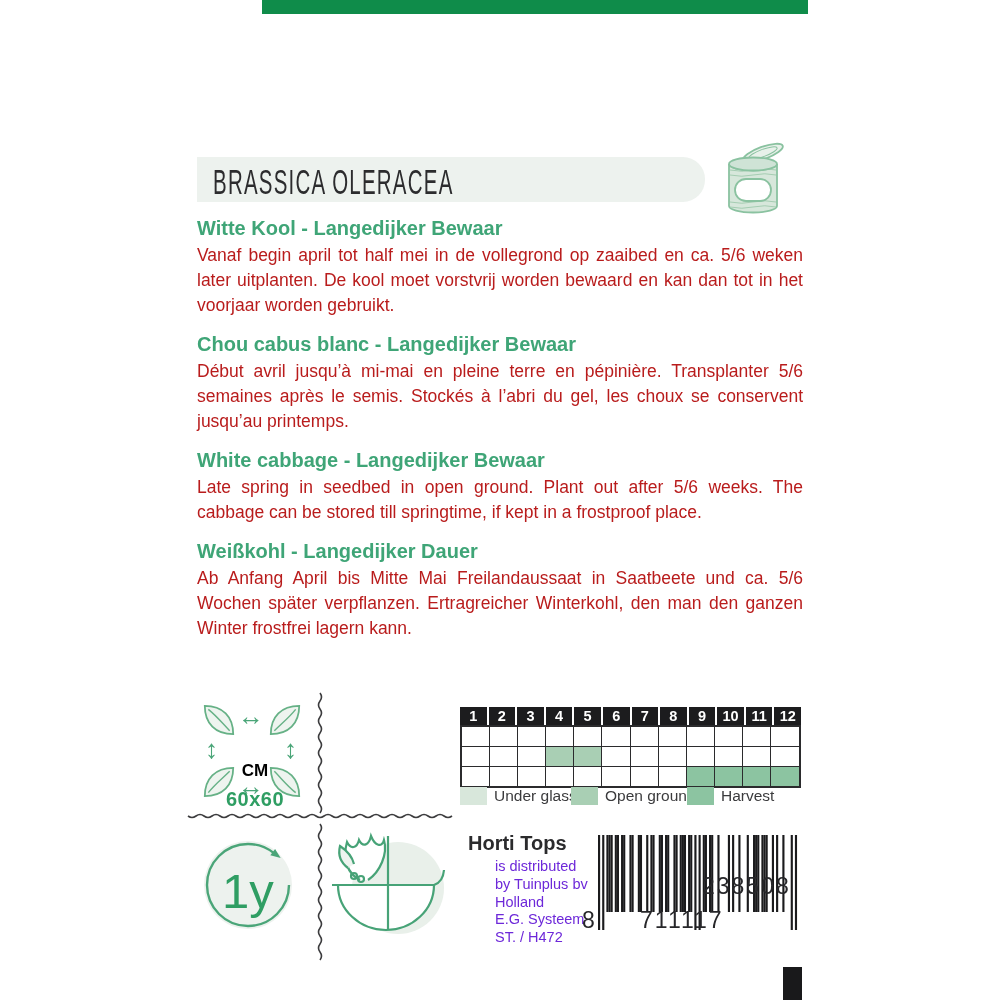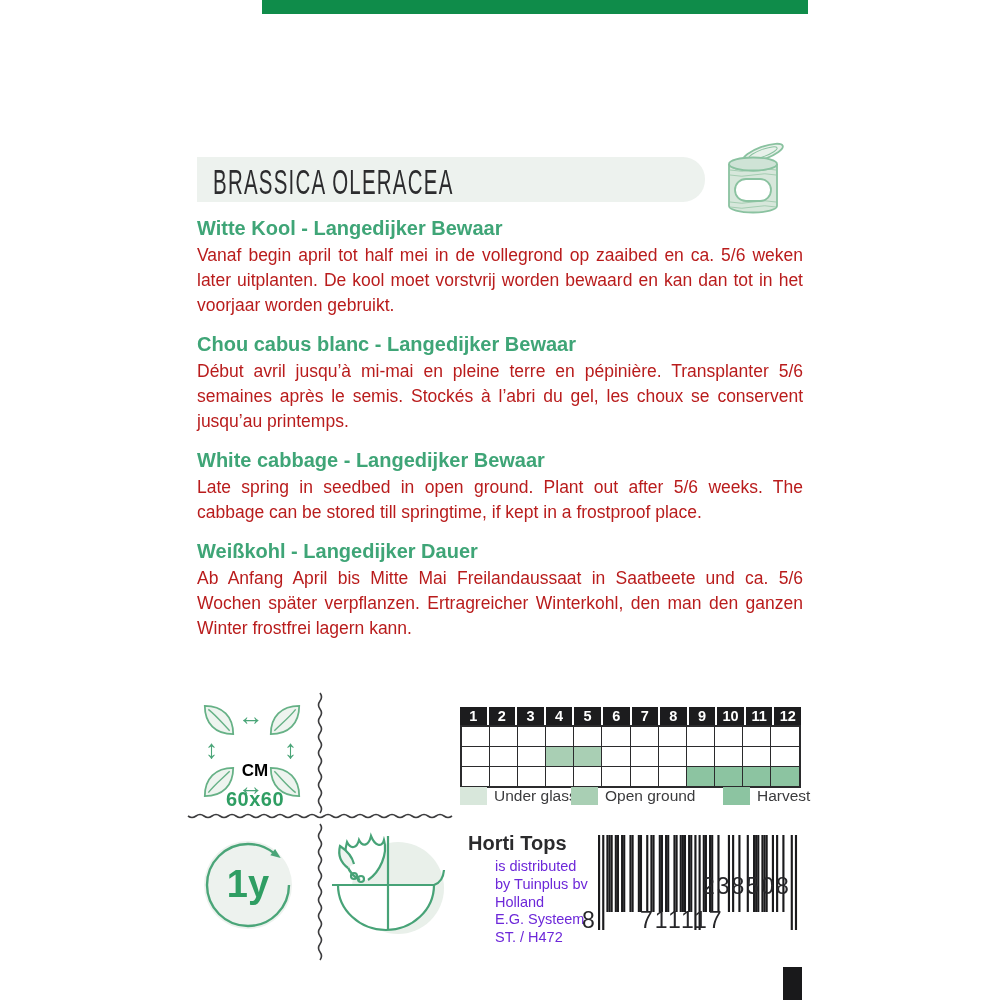--- a/index.html
+++ b/index.html
@@ -31,21 +31,21 @@
   .cal-header div{background:#1c1c1e;color:#fff;font-weight:bold;font-size:14.5px;text-align:center;height:18px;line-height:19px;}
   .cal-body{border:2px solid #2b2b2d;}
   .cal-row{display:grid;grid-template-columns:repeat(12,1fr);height:19px;border-bottom:1.6px solid #2b2b2d;}
   .cal-row:last-child{border-bottom:none;}
   .cal-row div{border-right:1.6px solid #2b2b2d;}
   .cal-row div:last-child{border-right:none;}
   .legend-item{position:absolute;top:787px;display:flex;align-items:center;}
   .legend-swatch{width:27px;height:18px;display:inline-block;}
   .legend-label{font-size:15.5px;color:#3b3b3d;margin-left:7px;white-space:nowrap;}
   
-  .cycle-label{position:absolute;left:222px;top:863px;width:52px;text-align:center;font-size:38px;font-weight:bold;color:#2f9e63;}
+  .cycle-label{position:absolute;left:222px;top:863px;width:52px;text-align:center;font-size:49px;font-weight:normal;color:#2f9e63;}
   
   .dist{left:468px;top:832px;width:130px;}
   .dist .name{font-size:20px;font-weight:bold;color:#2b2b2d;margin-bottom:3px;}
   .dist .line{font-size:14.5px;line-height:17.8px;color:#6d28d9;margin-left:27px;}
   
   .bc-num{position:absolute;font-size:23px;color:#27272a;letter-spacing:2px;white-space:nowrap;}
   
   .print-mark{left:783px;top:967px;width:19px;height:33px;background:#19191b;}
   svg{display:block;}
 </style>
@@ -191,21 +191,21 @@
     </div>
 </div>
 <div class="legend-item" style="left:460px;">
   <span class="legend-swatch" id="sw0" style="background: rgb(216, 231, 219);"></span>
   <span class="legend-label">Under glass</span>
 </div>
 <div class="legend-item" style="left:571px;">
   <span class="legend-swatch" id="sw1" style="background: rgb(169, 207, 180);"></span>
   <span class="legend-label">Open ground</span>
 </div>
-<div class="legend-item" style="left:687px;padding-left:36px;">
+<div class="legend-item" style="left:687px;">
   <span class="legend-swatch" id="sw2" style="background: rgb(140, 196, 161);"></span>
   <span class="legend-label">Harvest</span>
 </div>
 
 <div>
   <svg class="abs" style="left:200px;top:836px;" width="100" height="100" viewBox="0 0 100 100">
     <circle cx="48" cy="49" r="44" fill="#edf2ee"></circle>
     <circle cx="48" cy="49" r="41" fill="none" stroke="#4aa578" stroke-width="2.4" stroke-dasharray="220 38"></circle>
     <polygon points="80.7,22.1 70.3,19.3 75.1,12.9" fill="#4aa578"></polygon>
   </svg>

